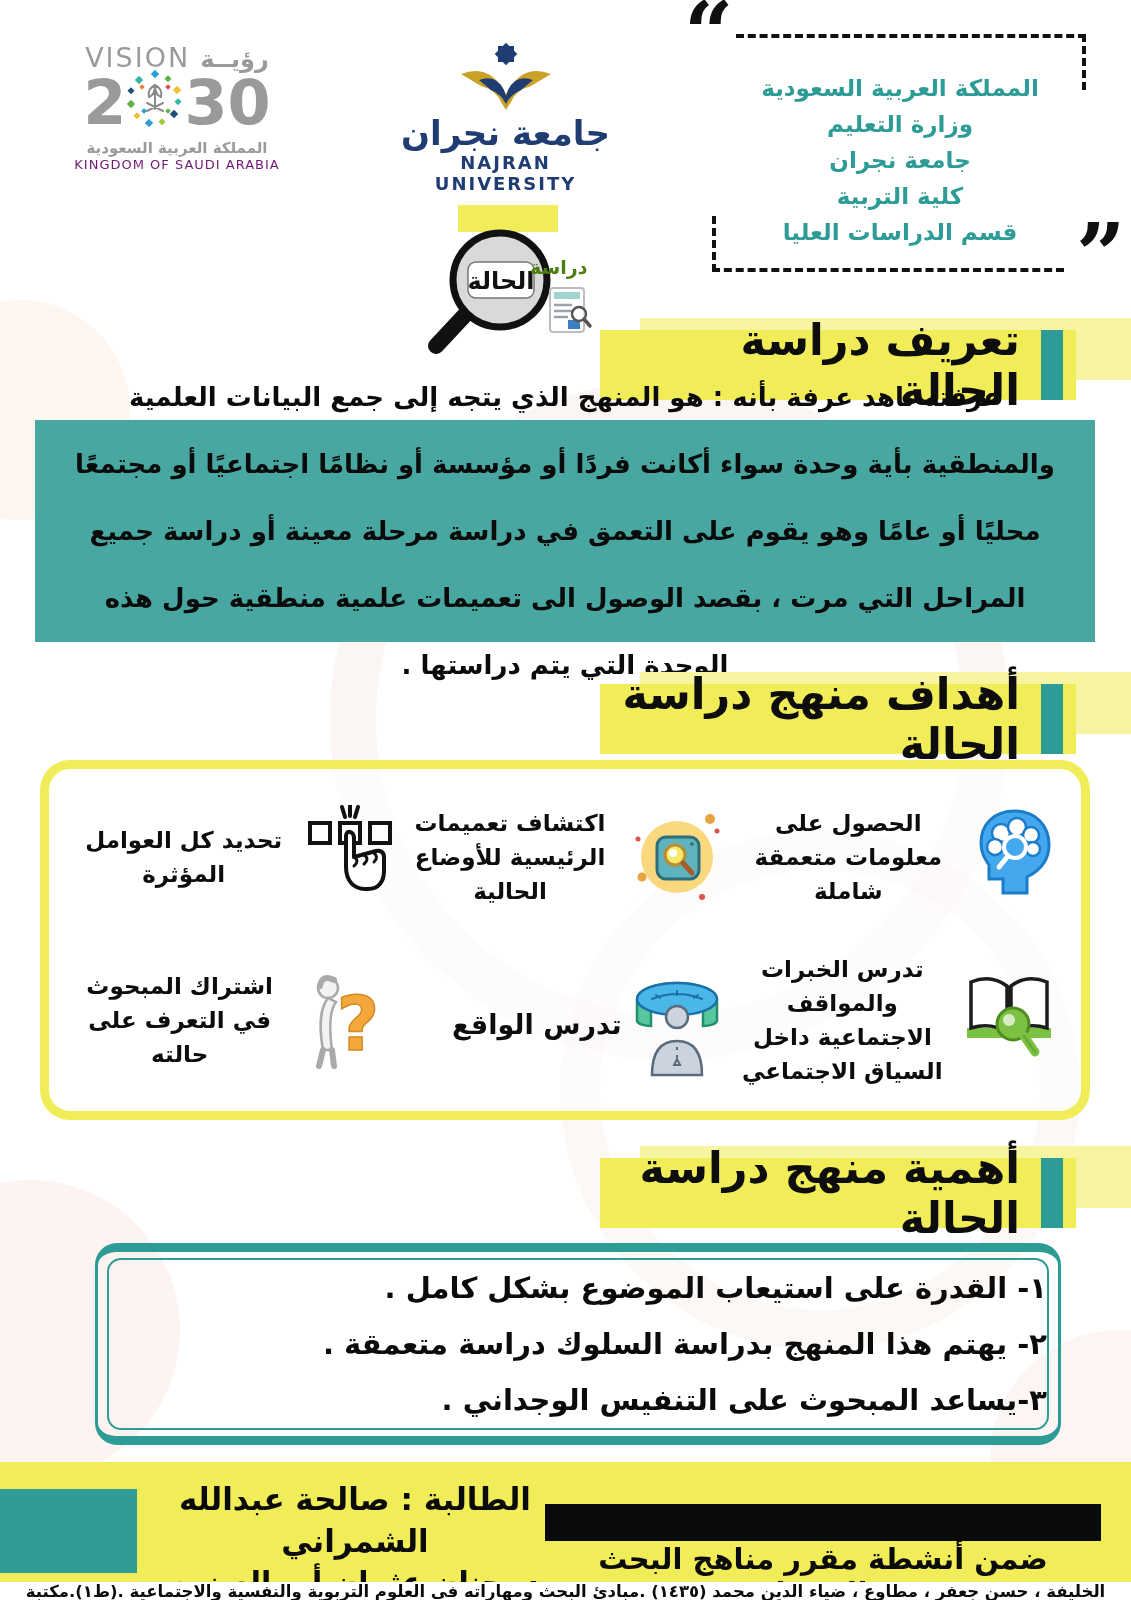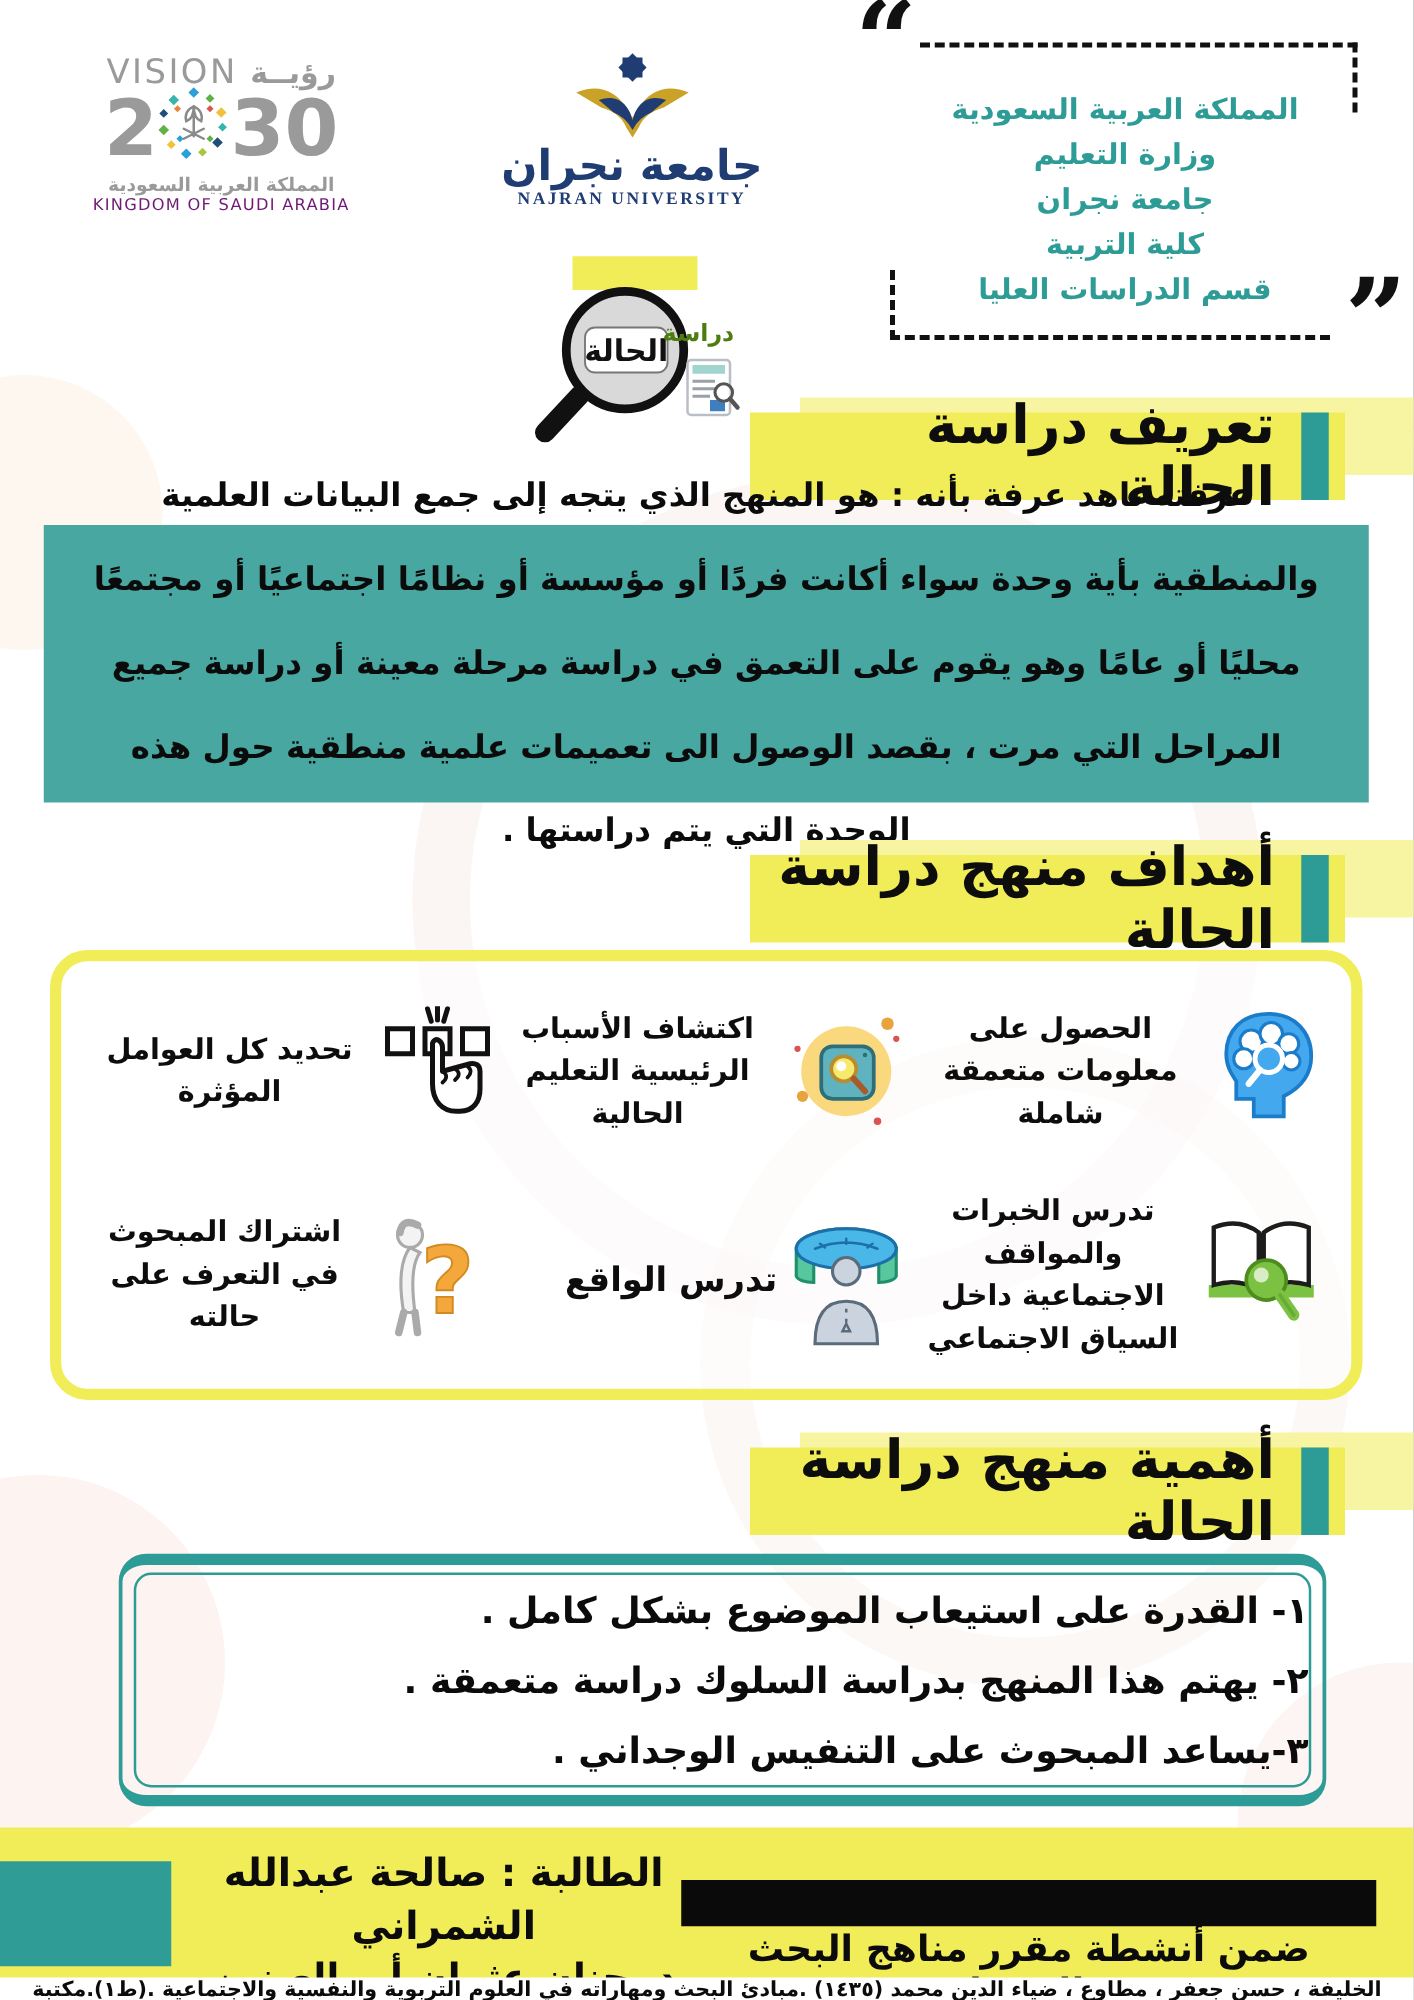--- a/index.html
+++ b/index.html
@@ -23,21 +23,21 @@
   
   .vision-logo { position:absolute; left:52px; top:42px; width:250px; text-align:center; color:#9a9a9a; }
   .vision-top { font-size:27px; letter-spacing:2px; display:flex; justify-content:center; gap:10px; align-items:baseline; }
   .vision-top .ar { font-weight:bold; font-size:24px; }
   .vision-year { display:flex; justify-content:center; align-items:center; font-size:62px; font-weight:bold; color:#9a9a9a; line-height:1; margin-top:-4px; }
   .vision-country-ar { font-size:15px; font-weight:bold; color:#9a9a9a; margin-top:2px; }
   .vision-country-en { font-size:13px; letter-spacing:1px; color:#701a75; }
 
   .najran-logo { position:absolute; left:393px; top:40px; width:225px; text-align:center; color:#1f3c73; }
   .najran-ar { font-size:34px; font-weight:bold; line-height:1.05; }
-  .najran-en { font-size:14px; font-weight:bold; letter-spacing:2px;font-family:Liberation Serif, serif; }
+  .najran-en { font-size:18px; font-weight:bold; letter-spacing:2px; }
 
   .org-quote { position:absolute; left:690px; top:8px; width:420px; height:270px; }
   .q-line-top { position:absolute; left:46px; top:26px; width:350px; height:56px;
     border-top:4px dashed #111; border-right:4px dashed #111; }
   .q-line-bottom { position:absolute; left:22px; top:208px; width:352px; height:56px;
     border-bottom:4px dashed #111; border-left:4px dashed #111; }
   .q-open { position:absolute; left:-6px; top:-26px; font-family:"DejaVu Serif", serif;
     font-weight:bold; font-size:86px; color:#111; }
   .q-close { position:absolute; left:386px; top:196px; font-family:"DejaVu Serif", serif;
     font-weight:bold; font-size:86px; color:#111; }
@@ -252,21 +252,21 @@
           <circle cx="20" cy="72" r="4.5" fill="#e8a33d"></circle>
           <circle cx="80" cy="92" r="3" fill="#d9534f"></circle>
           <circle cx="16" cy="34" r="2.5" fill="#d9534f"></circle>
           <rect x="35" y="32" width="42" height="42" rx="9" fill="#5fb3be" stroke="#2e6e78" stroke-width="3"></rect>
           <circle cx="53" cy="50" r="10" fill="#f7e96b" stroke="#b98c2f" stroke-width="3"></circle>
           <circle cx="51" cy="48" r="4" fill="#ffffff"></circle>
           <line x1="61" y1="58" x2="70" y2="68" stroke="#a85a28" stroke-width="5" stroke-linecap="round"></line>
           <circle cx="70" cy="39" r="1.8" fill="#2e6e78"></circle>
         </svg>
       </div>
-      <div class="obj-label">اكتشاف الأسباب الرئيسية التعليم الحالية</div>
+      <div class="obj-label">اكتشاف تعميمات الرئيسية للأوضاع الحالية</div>
     </div>
 
     <div class="obj-item">
       <div class="obj-icon">
         <svg width="96" height="106" viewBox="0 0 96 106">
           <g stroke="#111" stroke-width="4" fill="none" stroke-linecap="round">
             <line x1="40" y1="2" x2="43" y2="12"></line>
               <line x1="48" y1="0" x2="48" y2="11"></line>
               <line x1="56" y1="2" x2="53" y2="12"></line>
           </g>

